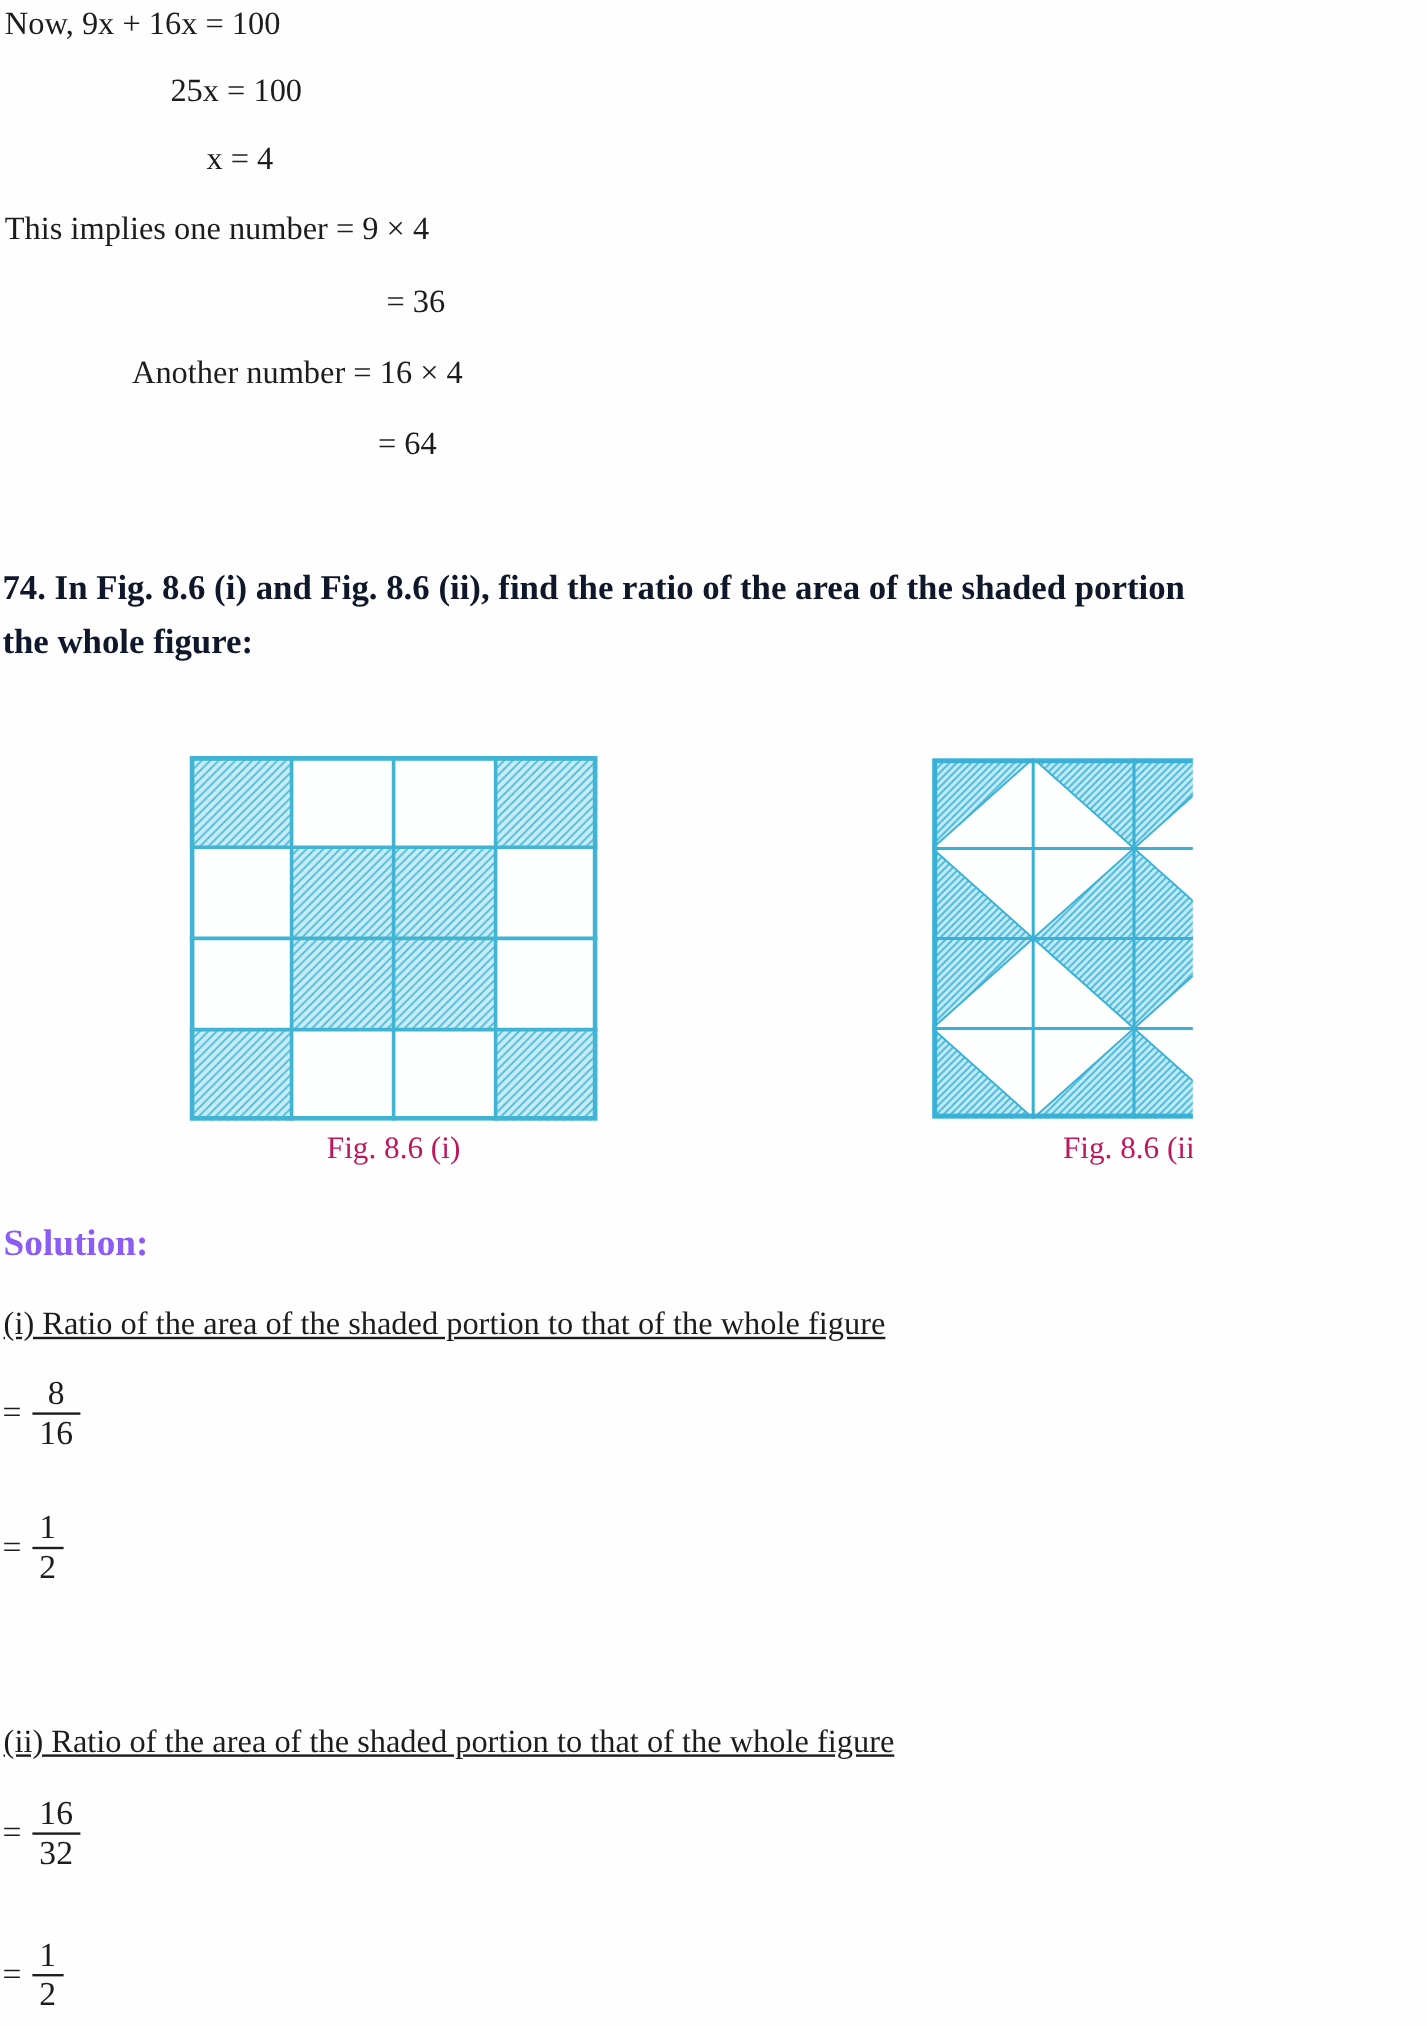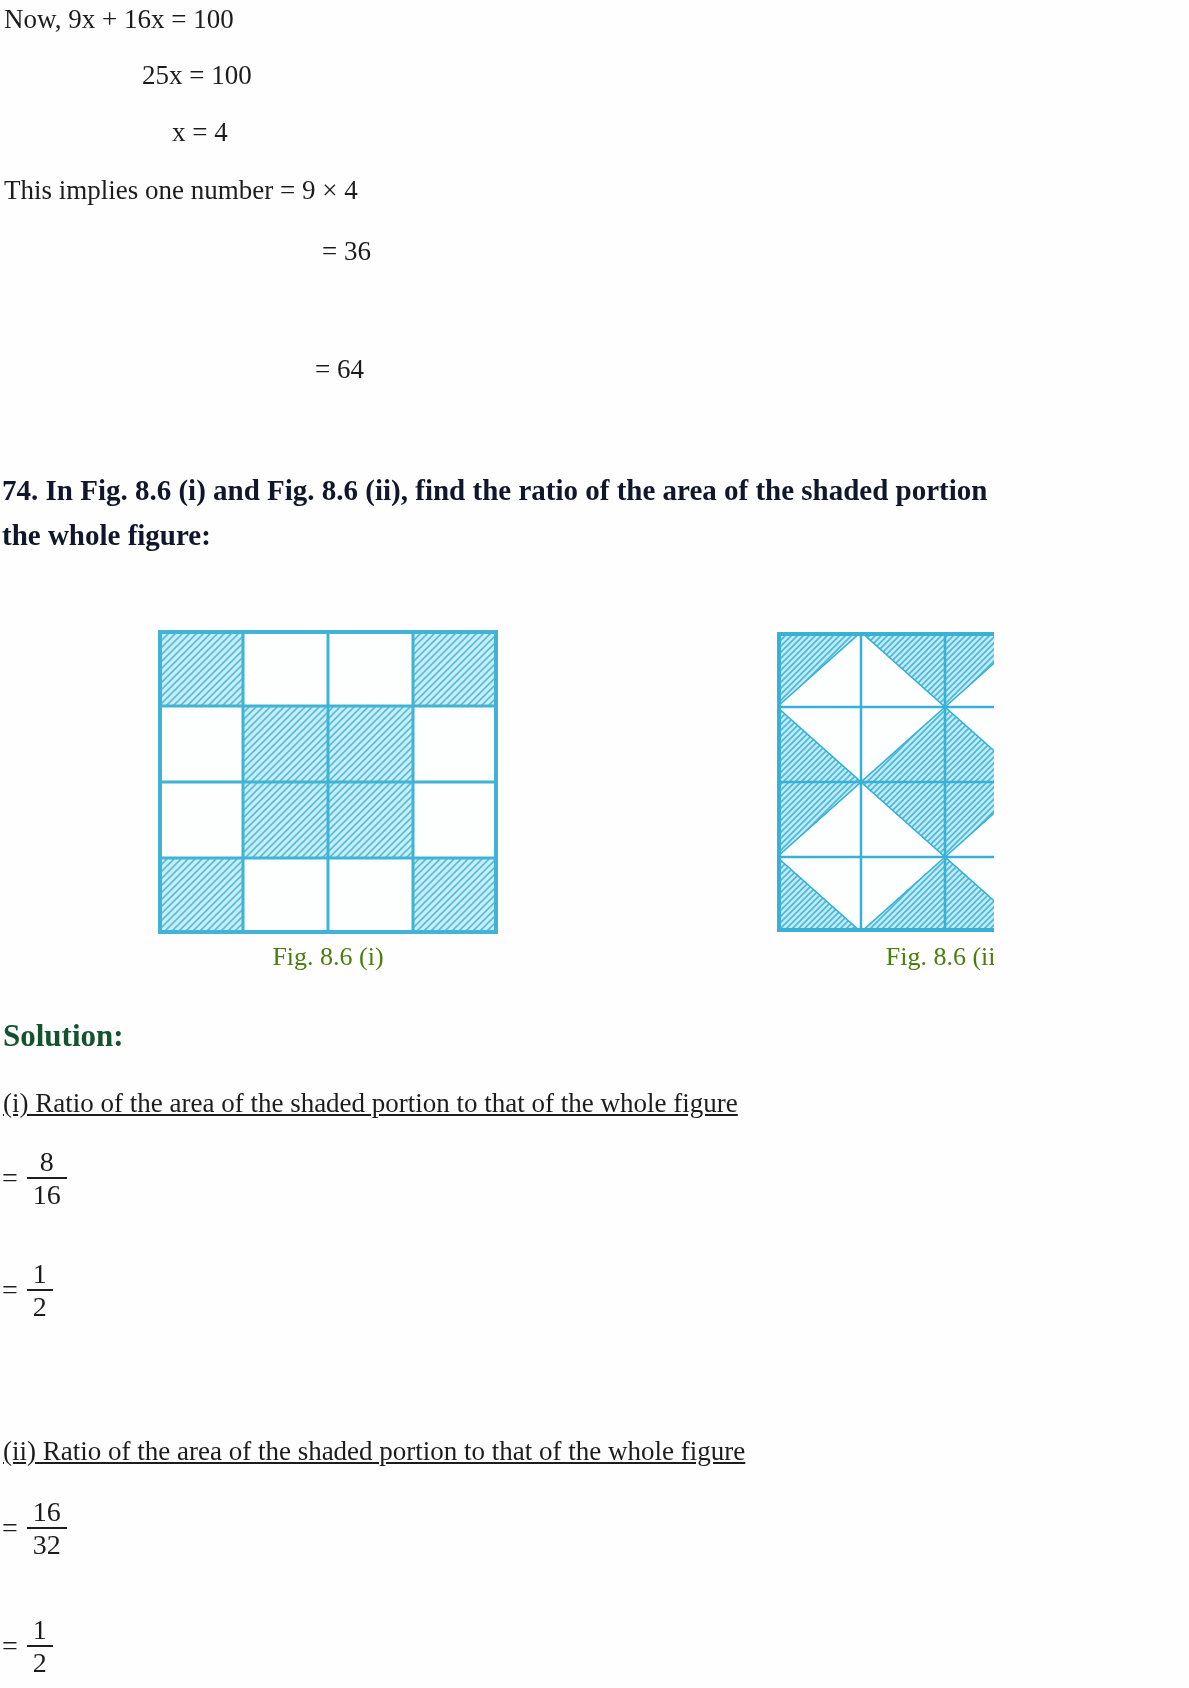--- a/index.html
+++ b/index.html
@@ -17,25 +17,25 @@
     position:absolute;
     left:2px;top:468px;width:1118px;
     font-size:29px;font-weight:bold;line-height:1.55;
     color:#0f172a;
   }
   .figsvg{position:absolute;display:block;}
   .caption{
     position:absolute;
     text-align:center;
     font-size:26px;
-    color:#4d7c0f;
+    color:#be185d;
   }
   .sol-head{
     position:absolute;left:3px;top:1018px;
-    font-size:31px;font-weight:bold;color:#14532d;
+    font-size:31px;font-weight:bold;color:#8b5cf6;
   }
   .sol-text{position:absolute;left:3px;font-size:27px;white-space:nowrap;text-decoration:underline;}
   .fracline{
     position:absolute;
     display:flex;align-items:center;gap:9px;
     font-size:28px;
   }
   .eq{font-size:28px;}
   .frac{display:inline-flex;flex-direction:column;align-items:center;line-height:1.12;}
   .frac .num{padding:0 6px;}
@@ -44,20 +44,21 @@
 </head>
 <body>
 
 <div class="page">
 
   <div class="tline" style="left:4px;top:4px;">Now, 9x + 16x = 100</div>
   <div class="tline" style="left:142px;top:60px;">25x = 100</div>
   <div class="tline" style="left:172px;top:117px;">x = 4</div>
   <div class="tline" style="left:4px;top:175px;">This implies one number = 9 × 4</div>
   <div class="tline" style="left:322px;top:236px;">= 36</div>
+  <div class="tline" style="left:110px;top:295px;">Another number = 16 × 4</div>
   <div class="tline" style="left:315px;top:354px;">= 64</div>
 
   <div class="question">74. In Fig. 8.6 (i) and Fig. 8.6 (ii), find the ratio of the area of the shaded portion to that of the whole figure:</div>
 
   <svg id="fig1-svg" class="figsvg" style="left:158px;top:630px;" width="340" height="304" viewBox="0 0 340 304">
       <defs>
         <pattern id="h1" width="7" height="7" patternUnits="userSpaceOnUse">
           <rect width="7" height="7" fill="#c9ecf6"></rect>
           <path d="M-3.5,3.5 L3.5,-3.5 M0,7 L7,0 M3.5,10.5 L10.5,3.5" stroke="#54bfda" stroke-width="1.6" stroke-linecap="square"></path>
         </pattern>

